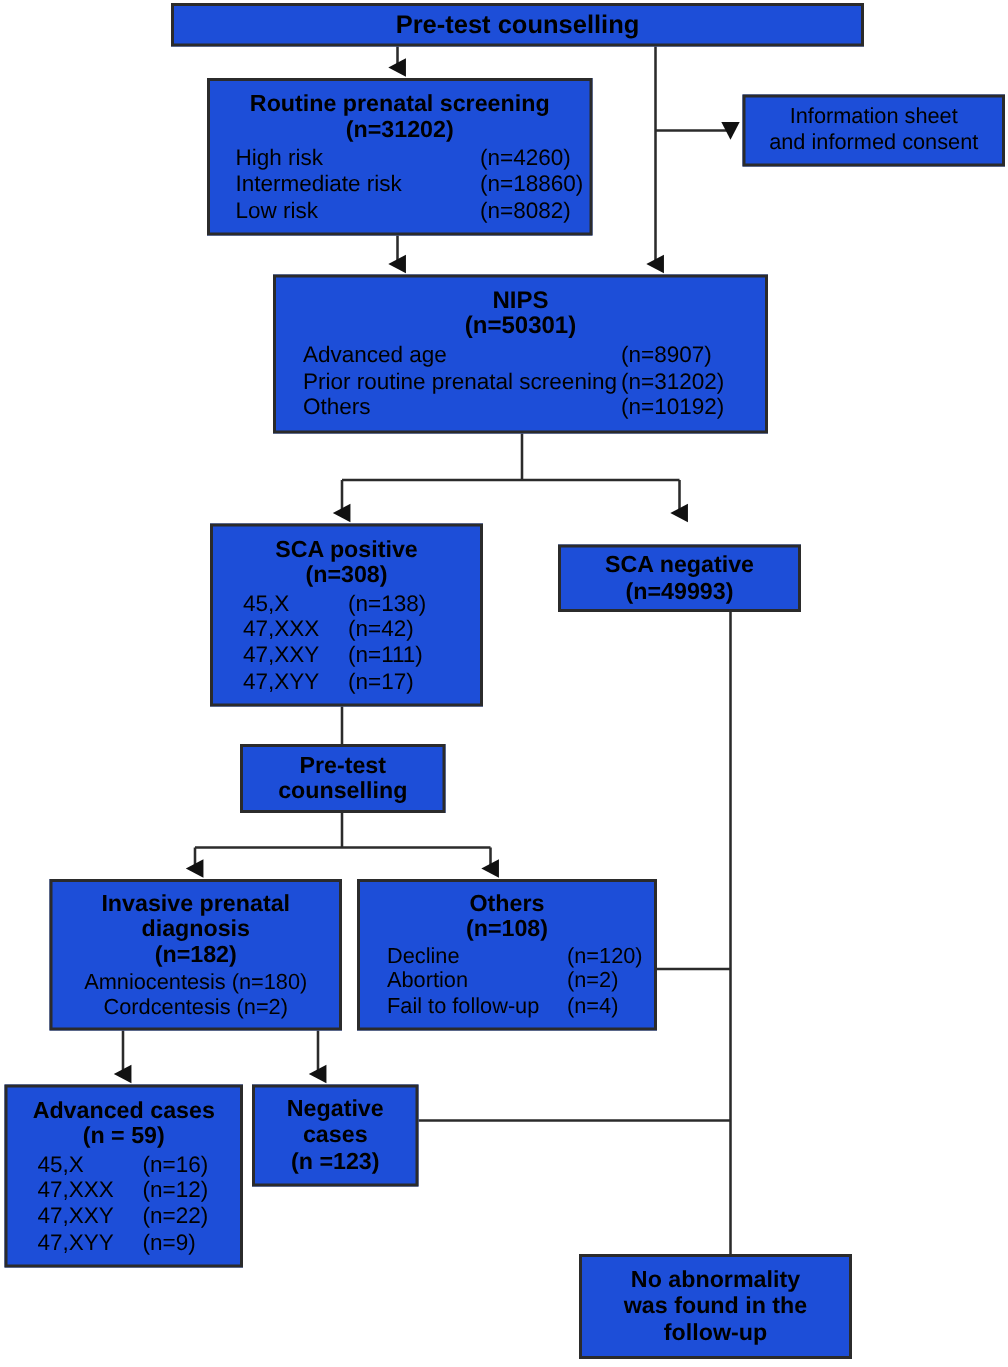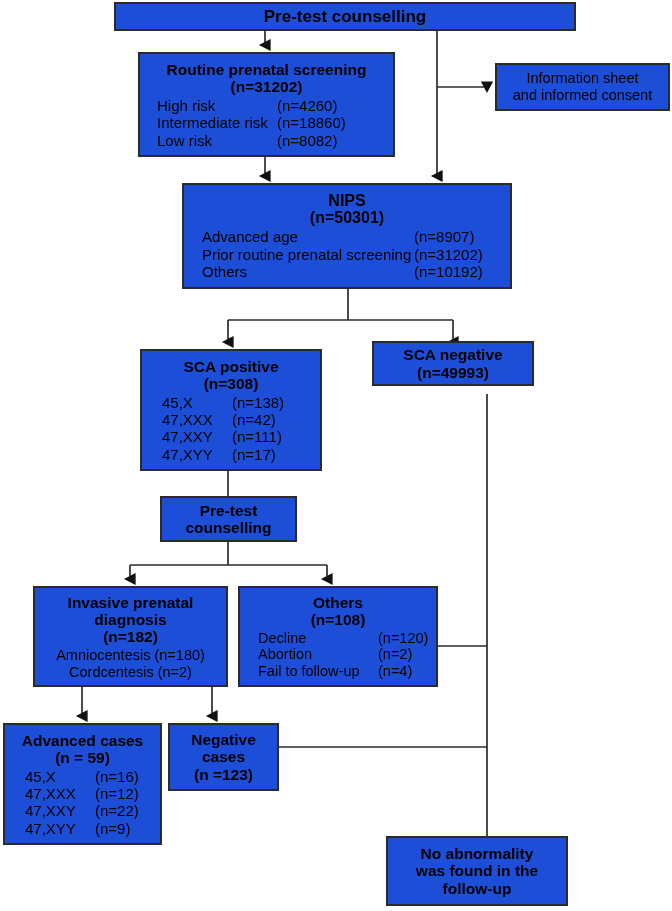--- a/index.html
+++ b/index.html
@@ -63,39 +63,39 @@
     white-space: pre-line;
   }
 
   
   #n-pretest-top   { left: 114px; top: 2px;   width: 462px; height: 29px; }
   #n-pretest-top .title { font-size: 17px; }
 
   #n-routine       { left: 138px; top: 52px;  width: 257px; height: 105px; padding: 5px 9px 4px 9px; }
   #n-routine .title    { font-size: 15.5px; }
   #n-routine .subtitle { font-size: 15.5px; }
-  #n-routine .row      { font-size: 15px; justify-content: flex-start; padding-left: 8px; }
+  #n-routine .row      { font-size: 15px; justify-content: flex-start; padding-left: 8px; gap: 43px; }
   #n-routine .row .lbl { width: 120px; }
 
   #n-infosheet     { left: 495px; top: 63px;  width: 175px; height: 48px; }
   #n-infosheet .plain { font-size: 14.5px; }
 
   #n-nips          { left: 182px; top: 183px; width: 330px; height: 106px; padding: 4px 8px 4px 8px; }
   #n-nips .title    { font-size: 16px; }
   #n-nips .subtitle { font-size: 16px; }
   #n-nips .row      { font-size: 15px; padding-left: 10px; }
   #n-nips .row .lbl { width: 212px; }
 
   #n-scapos        { left: 140px; top: 349px; width: 182px; height: 122px; padding: 4px 6px 3px 6px; }
   #n-scapos .title    { font-size: 15.5px; }
   #n-scapos .subtitle { font-size: 15.5px; }
   #n-scapos .row      { font-size: 15px; padding-left: 14px; }
   #n-scapos .row .lbl { width: 70px; }
 
-  #n-scaneg        { left: 372px; top: 341px; width: 162px; height: 45px; }
+  #n-scaneg        { left: 372px; top: 363px; width: 162px; height: 45px; }
   #n-scaneg .title    { font-size: 15.5px; }
   #n-scaneg .subtitle { font-size: 15.5px; }
 
   #n-pretest2      { left: 160px; top: 496px; width: 137px; height: 46px; }
   #n-pretest2 .title { font-size: 15.5px; }
 
   #n-invasive      { left: 33px;  top: 586px; width: 195px; height: 101px; padding: 4px 6px 3px 6px; }
   #n-invasive .title    { font-size: 15.5px; }
   #n-invasive .subtitle { font-size: 15.5px; }
   #n-invasive .plainrow { font-size: 14.5px; text-align: center; color:#000; line-height: 1.16; white-space: pre; }

